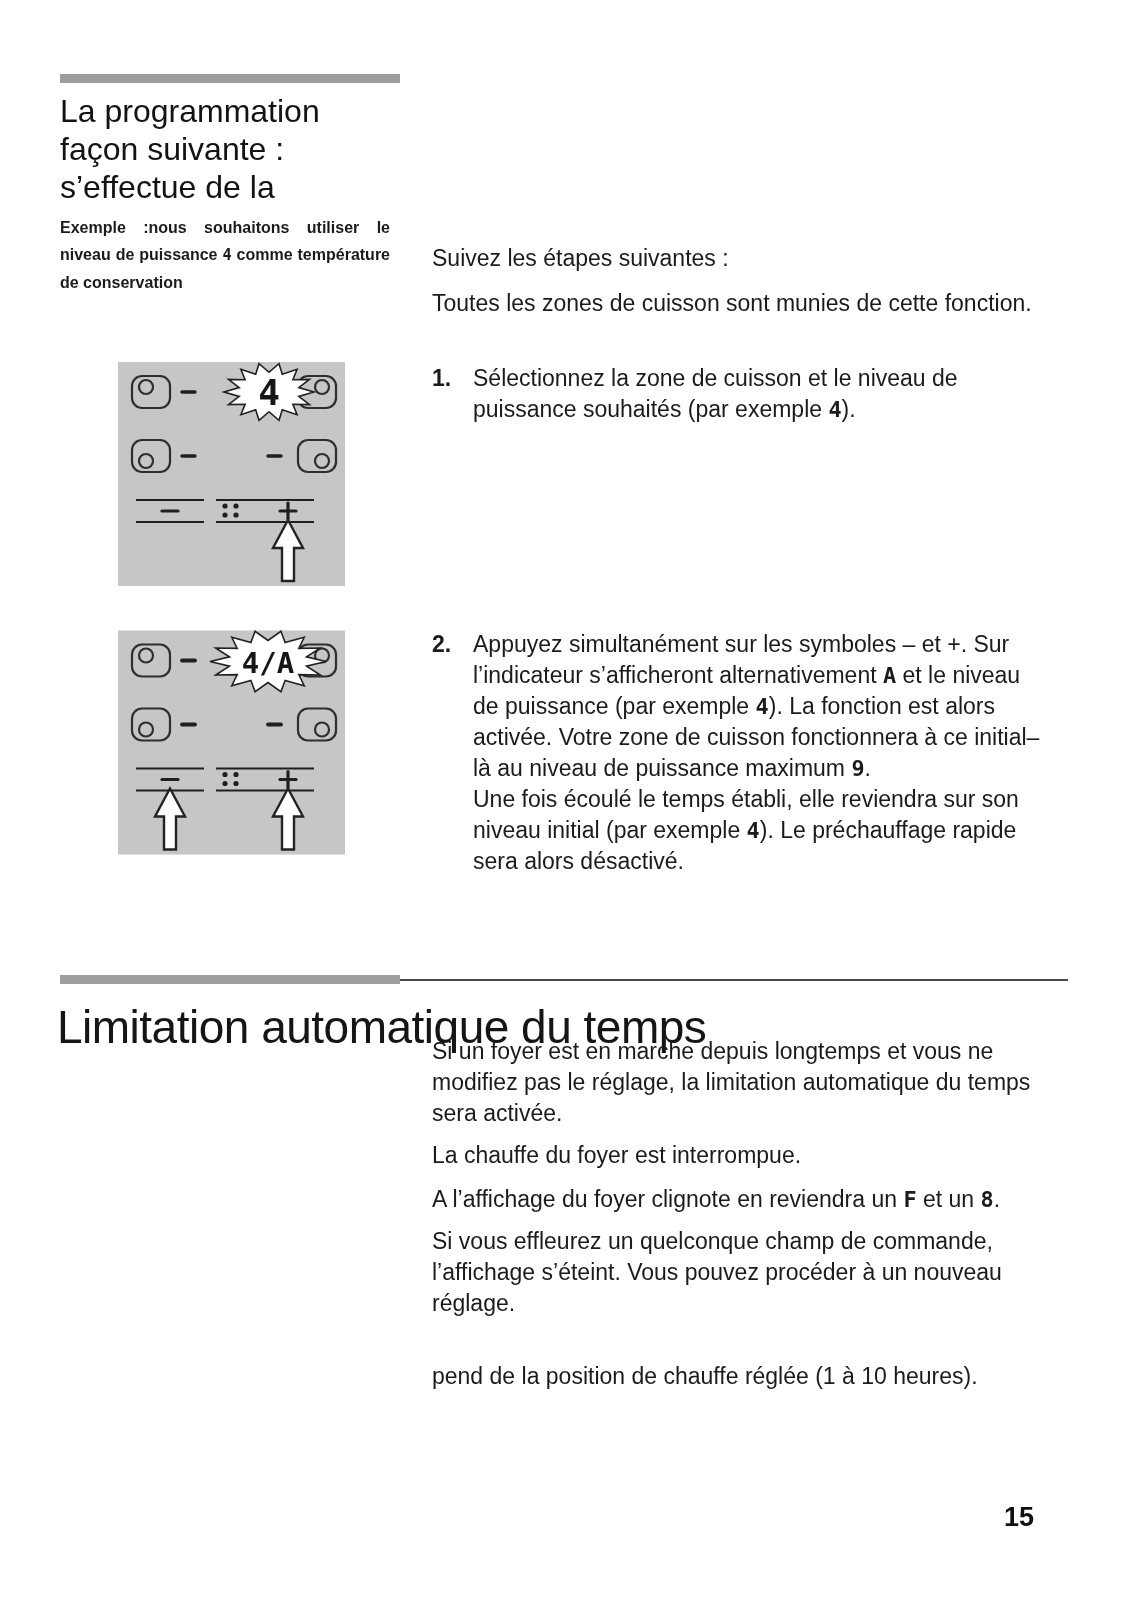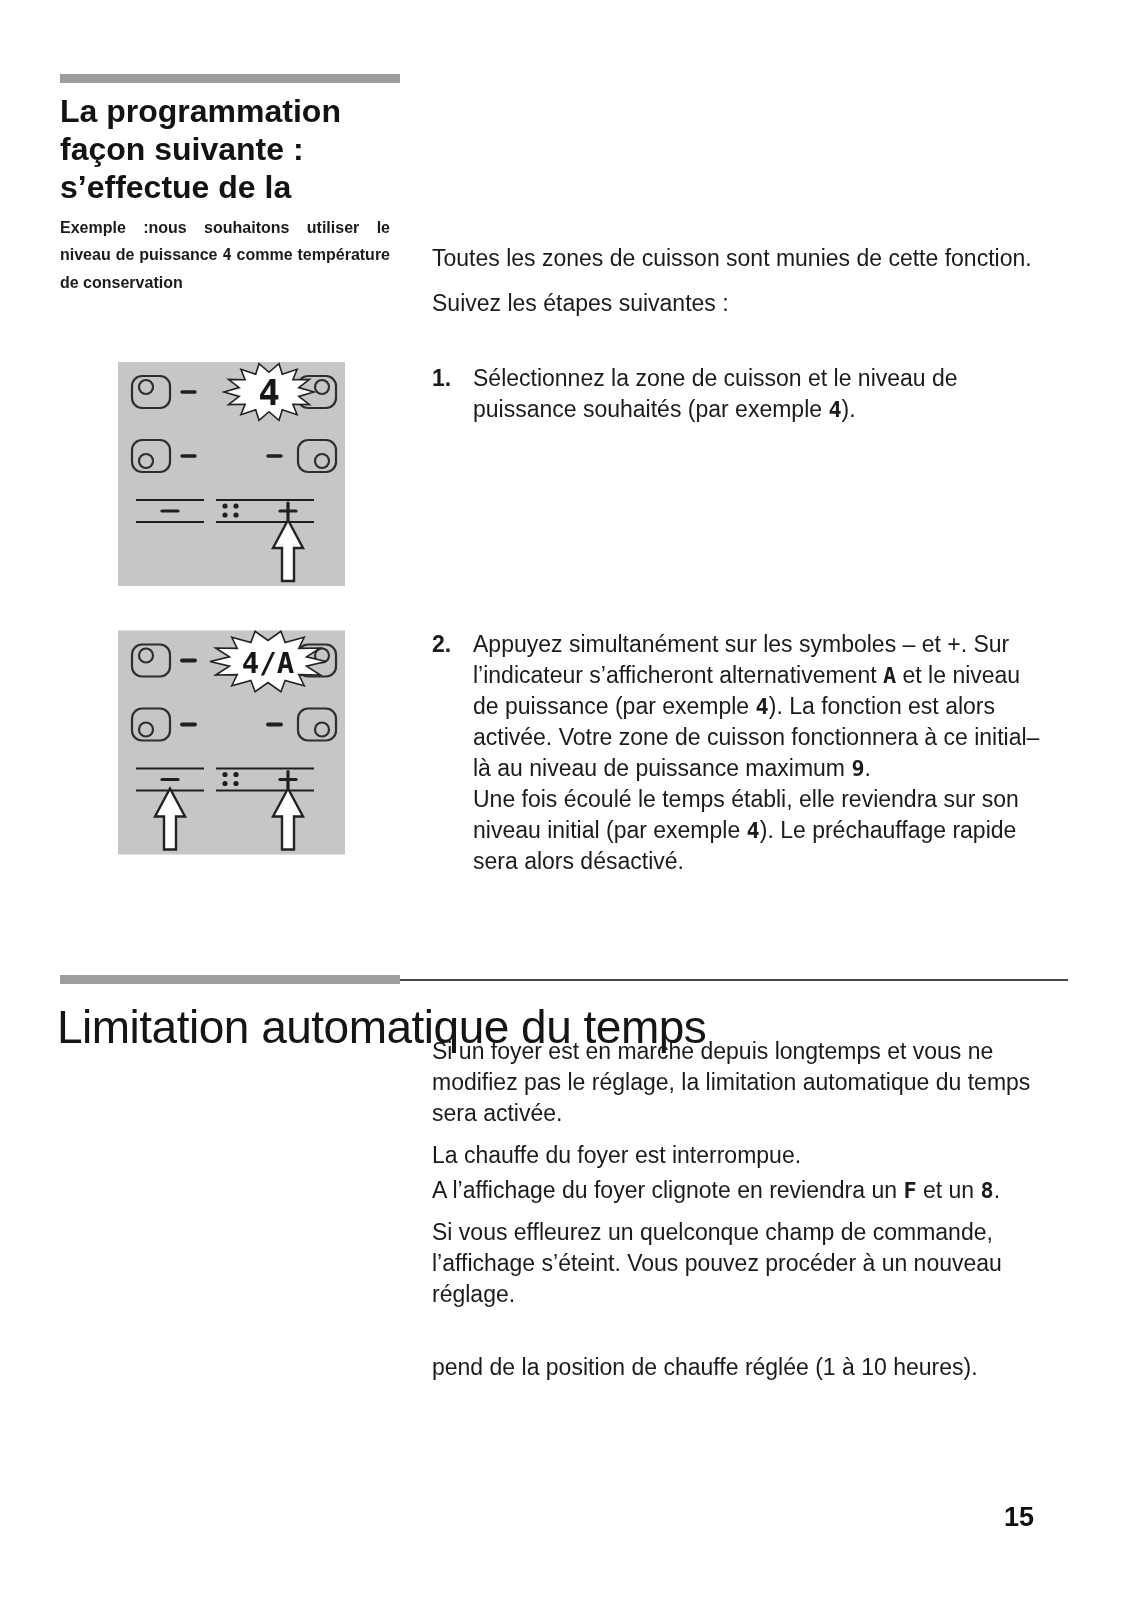--- a/index.html
+++ b/index.html
@@ -1,37 +1,37 @@
 <!DOCTYPE html>
 <html><head>
 <meta charset="utf-8">
 <style>
   *{margin:0;padding:0;box-sizing:border-box}
   html,body{width:1128px;height:1601px;background:#fff;color:#1b1b1b;
     font-family:"Liberation Sans",sans-serif;position:relative;overflow:hidden}
   .abs{position:absolute}
   .seg{font-family:"DejaVu Sans Mono",monospace;font-weight:bold;font-size:0.95em}
   .topbar{left:60px;top:74px;width:340px;height:9px;background:#9d9d9d}
-  .h1{left:60px;top:92px;font-size:32px;line-height:38px;font-weight:bold;color:#131313}
+  .h1{left:60px;top:92px;font-size:32px;line-height:38px;font-weight:normal;color:#131313}
   .example{left:60px;top:214px;width:330px;font-size:16px;line-height:27px;font-weight:bold;text-align:justify}
   .panel{left:118px;top:362px;width:227px;height:224px}
   .panel2{top:629px;height:227px}
   .body-col{left:432px;width:614px;font-size:23px;line-height:31px}
   .intro{top:243px}
   .intro p + p{margin-top:14px}
   .step{display:flex}
   .step-num{width:41px;font-weight:bold;flex:none}
   .step1{top:363px}
   .step2{top:629px}
   .divider-line{left:60px;top:979px;width:1008px;height:2px;background:#4a4a4a}
   .divider-bar{left:60px;top:975px;width:340px;height:9px;background:#9d9d9d}
   .h2{left:57px;top:1000px;font-size:46px;font-weight:400;color:#151515;letter-spacing:-0.5px}
   .limit-col{top:1036px}
   .limit-col p{margin-bottom:11px}
-  .limit-col p.tight{margin-bottom:4px}
+  .limit-col p.tight{margin-bottom:13px}
   .pagenum{left:1004px;top:1502px;font-size:27px;font-weight:bold;color:#111}
   .disp-lg{font-family:"DejaVu Sans Mono",monospace;font-weight:bold;font-size:36px;fill:#161616}
   .disp-md{font-family:"DejaVu Sans Mono",monospace;font-weight:bold;font-size:29px;fill:#161616}
 </style>
 </head>
 <body>
 
 <div class="abs topbar"></div>
 
 <h1 class="abs h1">
@@ -135,22 +135,22 @@
   </g>
   <g stroke="#1f1f1f" stroke-width="3.2" stroke-linecap="round">
     <line x1="162" y1="149" x2="178" y2="149"></line>
     <line x1="170" y1="141" x2="170" y2="157"></line>
   </g>
   <polygon points="52,158 67,186 58,186 58,219 46,219 46,186 37,186" fill="#ffffff" stroke="#222" stroke-width="2.4"></polygon>
   <polygon points="170,158 185,186 176,186 176,219 164,219 164,186 155,186" fill="#ffffff" stroke="#222" stroke-width="2.4"></polygon>
 </svg>
 
 <div class="abs body-col intro">
+  <p>Suivez les étapes suivantes :</p>
   <p>Toutes les zones de cuisson sont munies de cette fonction.</p>
-  <p>Suivez les étapes suivantes :</p>
 </div>
 
 <div class="abs body-col step step1">
   <div class="step-num">1.</div>
   <div><span>Sélectionnez la zone de cuisson et le niveau de puissance souhaités (par exemple </span><span class="seg">4</span><span>).</span></div>
 </div>
 
 <div class="abs body-col step step2">
   <div class="step-num">2.</div>
   <div><span>Appuyez simultanément sur les symboles – et +. Sur l’indicateur s’afficheront alternativement </span><span class="seg">A</span><span> et le niveau de puissance (par exemple </span><span class="seg">4</span><span>). La fonction est alors activée. Votre zone de cuisson fonctionnera à ce initial–là au niveau de puissance maximum </span><span class="seg">9</span><span>.</span><br>

